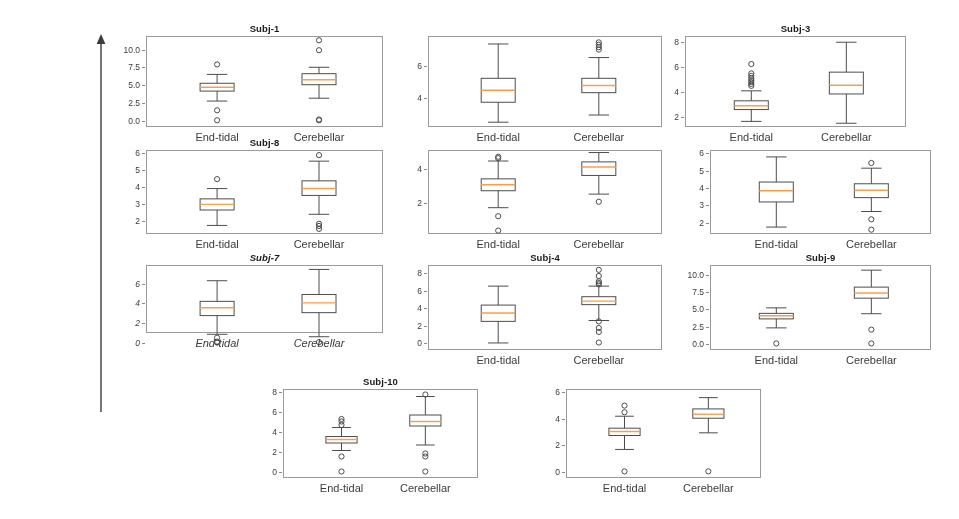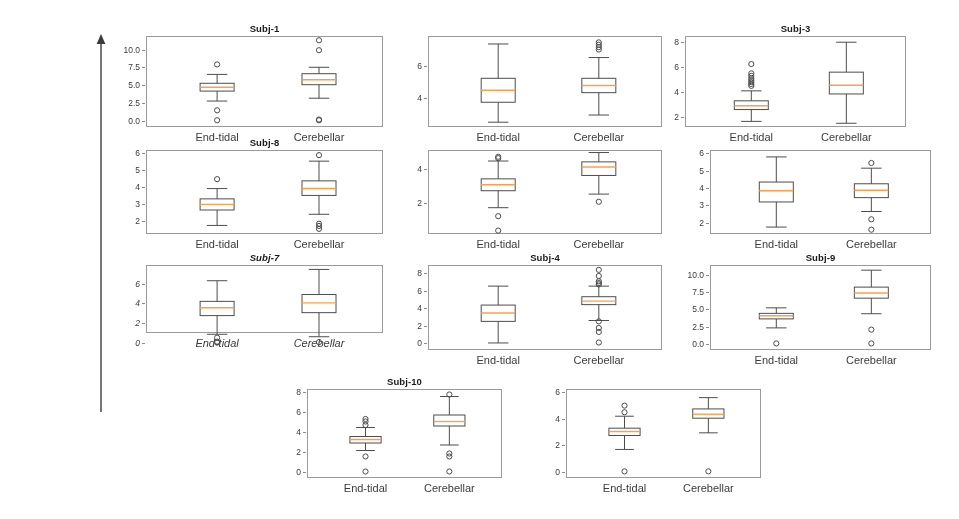--- a/index.html
+++ b/index.html
@@ -354,21 +354,21 @@
             <line x1="161.32999999999998" y1="33.170731707317074" x2="161.32999999999998" y2="48.71951219512195" stroke="#4d4d4d" stroke-width="1"></line>
             <line x1="151.13" y1="5.182926829268283" x2="171.52999999999997" y2="5.182926829268283" stroke="#4d4d4d" stroke-width="1"></line>
             <line x1="151.13" y1="48.71951219512195" x2="171.52999999999997" y2="48.71951219512195" stroke="#4d4d4d" stroke-width="1"></line>
             <rect x="144.32999999999998" y="22.113821138211392" width="34" height="11.056910569105682" fill="none" stroke="#4d4d4d" stroke-width="1"></rect>
             <line x1="144.32999999999998" y1="27.987804878048784" x2="178.32999999999998" y2="27.987804878048784" stroke="#ff9e4a" stroke-width="1.4"></line>
             <circle cx="161.32999999999998" cy="64.61382113821139" r="2.6" fill="none" stroke="#4d4d4d" stroke-width="1"></circle>
             <circle cx="161.32999999999998" cy="78.4349593495935" r="2.6" fill="none" stroke="#4d4d4d" stroke-width="1"></circle>
           </g>
         </svg>
       </div>
-      <div class="panel" style="left: 283px; top: 389px; width: 195px; height: 89px; margin-left: 24px;">
+      <div class="panel" style="left: 283px; top: 389px; width: 195px; height: 89px;">
         <div class="panel-title">Subj-10</div>
         <div class="plotbox" style="border-color: rgb(154, 154, 154);"></div>
         <div class="ytick" style="top: 83px;">0</div>
         <div class="ytick" style="top: 63px;">2</div>
         <div class="ytick" style="top: 43px;">4</div>
         <div class="ytick" style="top: 23px;">6</div>
         <div class="ytick" style="top: 3px;">8</div>
         <div class="xtick" style="left: 58.5px;">End-tidal</div>
         <div class="xtick" style="left: 142.35px;">Cerebellar</div>
         <svg class="svg-layer" width="195" height="89">

